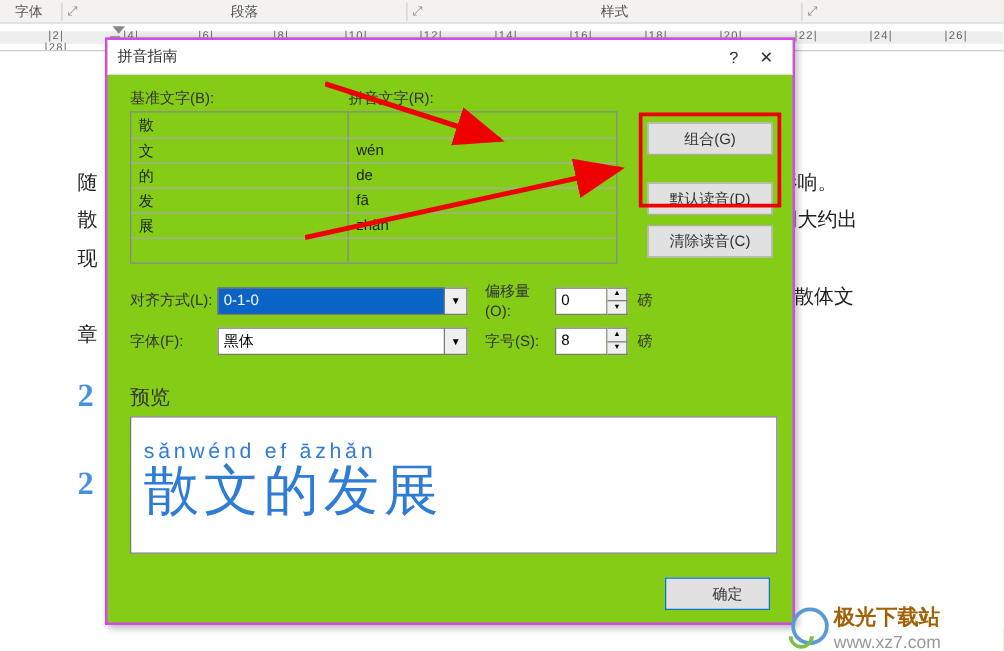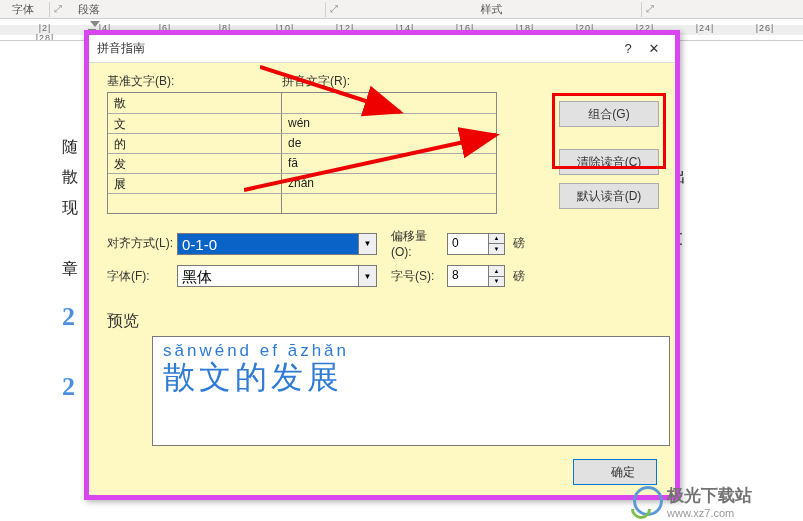--- a/index.html
+++ b/index.html
@@ -13,21 +13,21 @@
   .ruler-bg { position:absolute; left:0; right:0; top:6px; height:10px; background:#eee;}
   .ruler-numbers { position:absolute; left:0; top:4px; color:#666; font-size:9px; letter-spacing:1px;}
   .ruler-numbers span { display:inline-block; width:30px; text-align:center;}
   .ruler-indent { position:absolute; top:2px; width:0;height:0;border-left:5px solid transparent;border-right:5px solid transparent;border-top:6px solid #888;}
   .ruler-indent2 { position:absolute; top:10px; width:8px;height:6px;background:#888;}
 
   .doc-bg { position:absolute; top:42px; left:0; width:100%; height:460px; background:#fff; padding: 90px 70px 0 62px;}
   .doc-text { color:#222; font-size:16px; line-height: 1.9; font-family:"SimSun",serif;}
   .doc-heading-num { color:#4a90e2; font-size:26px; font-weight:600; font-family:"SimSun",serif; margin-top:18px;}
 
-  .dialog { position:absolute; left:84px; top:30px; width:596px; height:470px; background:#fef9c3; border:5px solid #d946ef; box-shadow: 2px 2px 6px rgba(0,0,0,0.3);}
+  .dialog { position:absolute; left:84px; top:30px; width:552px; height:470px; background:#84cc16; border:2px solid #d946ef; box-shadow: 2px 2px 6px rgba(0,0,0,0.3);}
   .titlebar { height:28px; background:#fff; display:flex; align-items:center; padding:0 8px; border-bottom:1px solid #ddd;}
   .title-text { flex:1; font-size:12px; color:#333;}
   .title-btn { width:26px; text-align:center; font-size:13px; color:#333; cursor:pointer;}
   .dlg-body { padding: 10px 18px; position:relative; height:calc(100% - 28px);}
 
   .col-headers { display:flex; margin-bottom:2px;}
   .hdr { font-size:12px; color:#333;}
   .hdr.left { width:175px;}
   .hdr.right { flex:1;}
 
@@ -38,55 +38,55 @@
   .g-cell.base { width:174px; border-right:1px solid #888;}
   .g-cell.ruby { flex:1;}
 
   .side-buttons { position:absolute; right:16px; top:38px; width:100px; display:flex; flex-direction:column; gap:8px;}
   .btn { background:#e1e1e1; border:1px solid #adadad; height:26px; font-size:12px; color:#333; display:flex; align-items:center; justify-content:center; cursor:pointer;}
   .red-box { position:absolute; border:3px solid #e00; pointer-events:none;}
 
   .opts { margin-top:14px; display:grid; grid-template-columns: 70px 200px 70px 60px 30px; row-gap:6px; align-items:center;}
   .lbl { font-size:12px; color:#333;}
   .combo { display:flex;}
-  .combo-input { flex:1; border:1px solid #7a7a7a; height:22px; padding:2px 4px; font-size:15px; background:#fff;}
+  .combo-input { flex:1; border:1px solid #7a7a7a; height:22px; padding:2px 4px; font-size:12px; background:#fff;}
   .combo-input.hl { background:#0a63c7; color:#fff;}
   .combo-btn { width:18px; border:1px solid #7a7a7a; border-left:none; background:#efefef; display:flex; align-items:center; justify-content:center; font-size:8px;}
   .spin { display:flex;}
   .spin-input { width:42px; border:1px solid #7a7a7a; height:22px; padding:2px 4px; font-size:12px; background:#fff;}
   .spin-btns { width:16px; display:flex; flex-direction:column;}
   .spin-btns div { flex:1; border:1px solid #7a7a7a; border-left:none; background:#efefef; font-size:6px; display:flex; align-items:center; justify-content:center;}
   .spin-btns div:first-child{border-bottom:none;}
   .unit { font-size:12px; color:#333; padding-left:6px;}
 
   .preview-lbl { margin-top:24px; font-size:16px; color:#333;}
-  .preview-box { margin-top:4px; width:518px; height:110px; border:1px solid #7a7a7a; background:#fff; padding:4px 10px; overflow:hidden;margin-left:45px;}
+  .preview-box { margin-top:4px; width:518px; height:110px; border:1px solid #7a7a7a; background:#fff; padding:17px 10px; overflow:hidden;}
   .preview-ruby { display:inline-block;}
   .preview-pinyin { color:#2f7cd6; font-size:17px; letter-spacing:3px; font-family:"SimHei",sans-serif;}
-  .preview-hanzi { color:#2f7cd6; font-size:32px; font-family:"SimHei",sans-serif; letter-spacing:4px; line-height:1;}
+  .preview-hanzi { color:#2f7cd6; font-size:44px; font-family:"SimHei",sans-serif; letter-spacing:4px; line-height:1;}
 
   .dlg-footer { position:absolute; bottom:10px; right:18px; display:flex; gap:10px;}
   .dlg-footer .btn { width:84px; height:26px;}
   .dlg-footer .btn.primary { border:1px solid #0078d7;padding-left:16px;}
   .arrow { position:absolute; pointer-events:none;}
   .watermark { position:absolute; right:0; bottom:0; width:170px; height:40px; display:flex; align-items:center; gap:4px;}
   .wm-icon { width:30px; height:30px; border-radius:50%; border:3px solid #5b9bd5; position:relative;}
   .wm-icon::after{content:""; position:absolute; width:14px;height:14px; border:3px solid #7cc04b; border-radius:50%; border-left-color:transparent; border-top-color:transparent; left:-5px; top:10px; transform:rotate(45deg);}
-  .wm-text { color:#737373; font-size:17px; font-weight:600;}
-  .wm-sub { color:#999; font-size:11px;}
+  .wm-text { color:#a16207; font-size:17px; font-weight:600;}
+  .wm-sub { color:#999; font-size:14px;}
 </style>
 </head>
 <body>
 
 <div class="ribbon-top">
   <div class="ribbon-cell" style="width:50px">
     <span>字体</span>
   </div>
   <span class="launcher">⤢</span>
-  <div style="flex:0 0 260px;text-align:left" class="ribbon-cell">
+  <div style="flex:0 0 260px;text-align:center" class="ribbon-cell">
     <span>段落</span>
   </div>
   <span class="launcher">⤢</span>
   <div style="flex:0 0 300px;text-align:center" class="ribbon-cell">
     <span>样式</span>
   </div>
   <span class="launcher">⤢</span>
 </div>
 
 <div class="ruler">
@@ -148,22 +148,22 @@
         </div>
         <div class="g-row">
           <div class="g-cell base"></div>
           <div class="g-cell ruby"></div>
         </div>
       </div>
 
     <div class="side-buttons">
       <div class="btn">组合(G)</div>
       <div style="height:6px"></div>
+      <div class="btn">默认读音(D)</div>
       <div class="btn">清除读音(C)</div>
-      <div class="btn">默认读音(D)</div>
     </div>
 
     <div class="red-box" style="right:9px; top:30px; width:114px; height:76px"></div>
 
     <div class="opts">
       <div class="lbl">对齐方式(L):</div>
       <div class="combo">
         <div class="combo-input hl">0-1-0</div>
         <div class="combo-btn">▼</div>
       </div>

